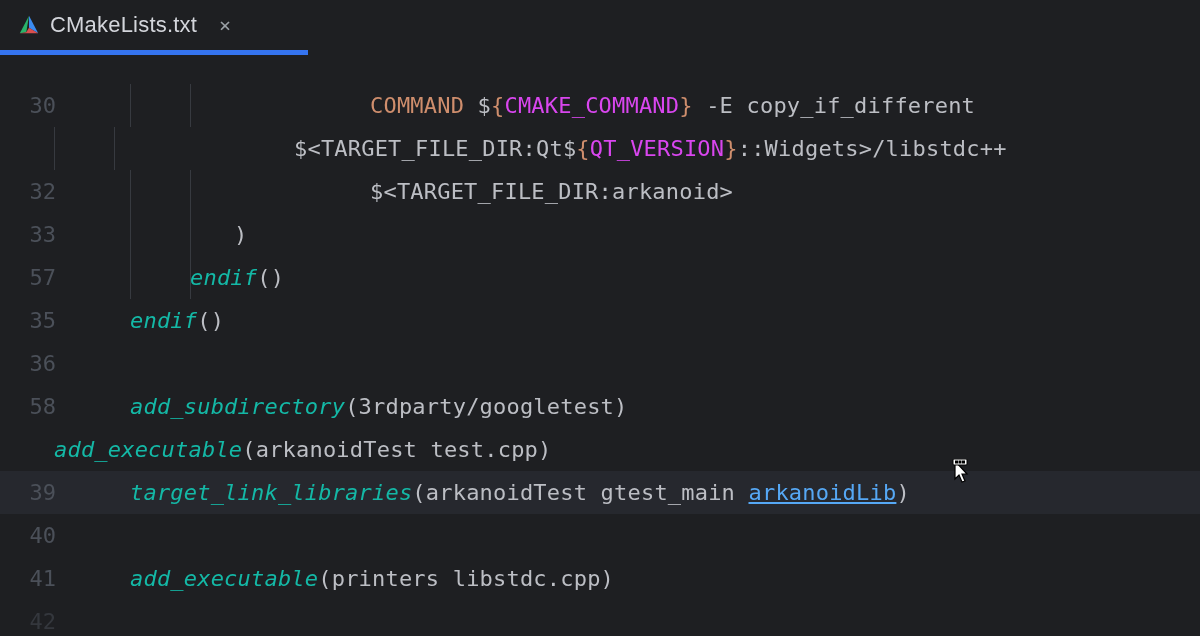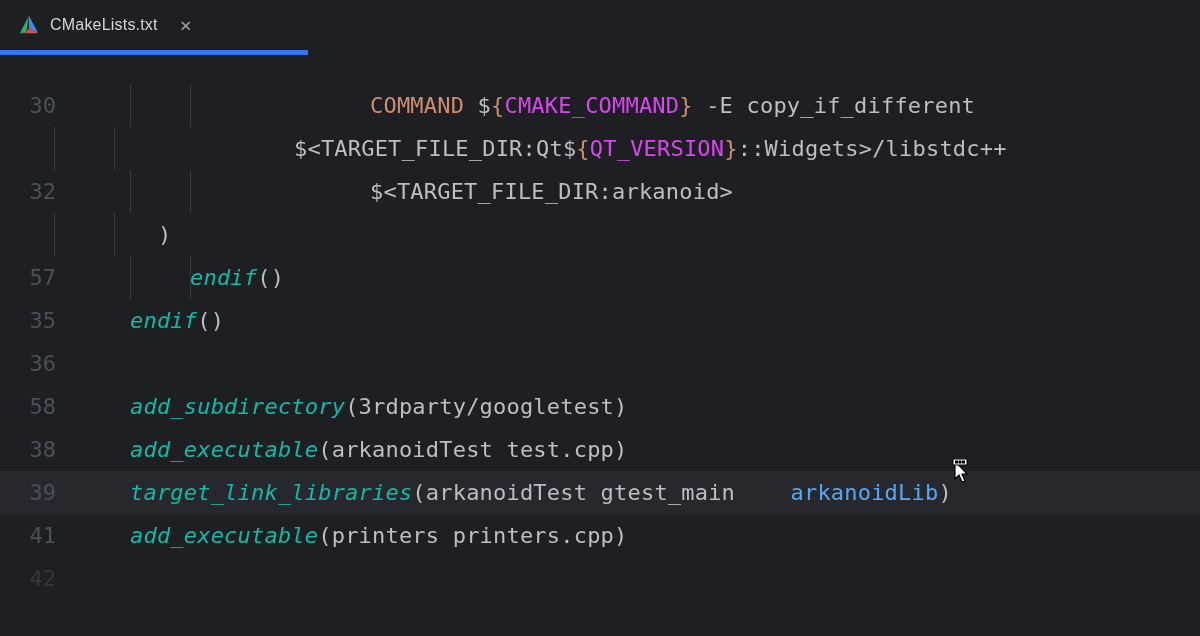--- a/index.html
+++ b/index.html
@@ -23,21 +23,21 @@
     display: flex;
     align-items: center;
     padding: 0 18px;
     gap: 10px;
     position: relative;
     cursor: pointer;
   }
   .tab-icon svg { display: block; }
   .tab-label {
     color: #d3d5db;
-    font-size: 16px;
+    font-size: 22px;
     font-family: -apple-system, BlinkMacSystemFont, 'Segoe UI', sans-serif;
     letter-spacing: 0.2px;
   }
   .tab-close {
     color: #9aa0a6;
     font-size: 20px;
     margin-left: 8px;
     padding: 0 4px;
     cursor: pointer;
   }
@@ -88,21 +88,21 @@
     background: #26282e;
     align-items: flex-end;
   }
   
   .tk-keyword { color: #cf8e6d; }
   .tk-func    { color: #14b8a6; font-style: italic; }
   .tk-var     { color: #d946ef; }
   .tk-text    { color: #bcbec4; }
   .tk-punct   { color: #bcbec4; }
   .tk-bracecol{ color: #cf8e6d; }
-  .tk-link    { color: #56a8f5; cursor: pointer; margin-left: 42px; }
+  .tk-link    { color: #56a8f5; text-decoration: underline; cursor: pointer; }
   .cursor-img {
     position: absolute;
     left: 948px;
     top: 459px;
     pointer-events: none;
     font-size: 22px;
     color: #fff;
     text-shadow: 0 0 2px #000, 0 0 2px #000;
   }
 </style>
@@ -142,20 +142,21 @@
     </div>
     <div class="code-line">
       <div class="gutter">32</div>
       <div class="indent-guides" style="width: 294px; height: 43px;">
         <div class="guide" style="left: 54px;"></div>
         <div class="guide" style="left: 114px;"></div>
       </div>
       <div class="code-content"><span class="tk-text">$&lt;TARGET_FILE_DIR:arkanoid&gt;</span></div>
     </div>
     <div class="code-line">
+      <div class="gutter">33</div>
       <div class="indent-guides" style="width: 158px; height: 43px;">
         <div class="guide" style="left: 54px;"></div>
         <div class="guide" style="left: 114px;"></div>
       </div>
       <div class="code-content"><span class="tk-punct">)</span></div>
     </div>
     <div class="code-line">
       <div class="gutter">57</div>
       <div class="indent-guides" style="width: 114px; height: 43px;">
         <div class="guide" style="left: 54px;"></div>
@@ -172,33 +173,37 @@
       <div class="gutter">36</div>
       <div class="indent-guides" style="width: 54px; height: 43px;"></div>
       <div class="code-content"></div>
     </div>
     <div class="code-line">
       <div class="gutter">58</div>
       <div class="indent-guides" style="width: 54px; height: 43px;"></div>
       <div class="code-content"><span class="tk-func">add_subdirectory</span><span class="tk-punct">(</span><span class="tk-text">3rdparty/googletest</span><span class="tk-punct">)</span></div>
     </div>
     <div class="code-line">
-      <div class="gutter">38</div>
       <div class="indent-guides" style="width: 54px; height: 43px;"></div>
       <div class="code-content"><span class="tk-func">add_executable</span><span class="tk-punct">(</span><span class="tk-text">arkanoidTest test.cpp</span><span class="tk-punct">)</span></div>
     </div>
     <div class="code-line highlighted-line">
       <div class="gutter">39</div>
       <div class="indent-guides" style="width: 54px; height: 43px;"></div>
       <div class="code-content"><span class="tk-func">target_link_libraries</span><span class="tk-punct">(</span><span class="tk-text">arkanoidTest gtest_main </span><span class="tk-link">arkanoidLib</span><span class="tk-punct">)</span></div>
     </div>
     <div class="code-line">
+      <div class="gutter">40</div>
+      <div class="indent-guides" style="width: 54px; height: 43px;"></div>
+      <div class="code-content"></div>
+    </div>
+    <div class="code-line">
       <div class="gutter">41</div>
       <div class="indent-guides" style="width: 54px; height: 43px;"></div>
-      <div class="code-content"><span class="tk-func">add_executable</span><span class="tk-punct">(</span><span class="tk-text">printers printers.cpp</span><span class="tk-punct">)</span></div>
+      <div class="code-content"><span class="tk-func">add_executable</span><span class="tk-punct">(</span><span class="tk-text">printers libstdc.cpp</span><span class="tk-punct">)</span></div>
     </div>
     <div class="code-line">
       <div class="gutter" style="opacity: 0.5;">42</div>
       <div class="indent-guides" style="width: 54px; height: 43px;"></div>
       <div class="code-content"></div>
     </div>
   </div>
 
 <div class="cursor-img">
   <svg width="24" height="28" viewBox="0 0 24 28">

